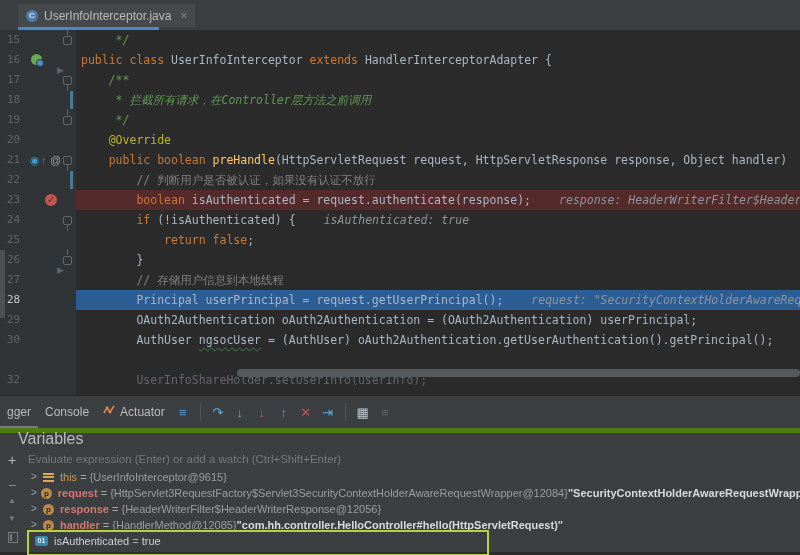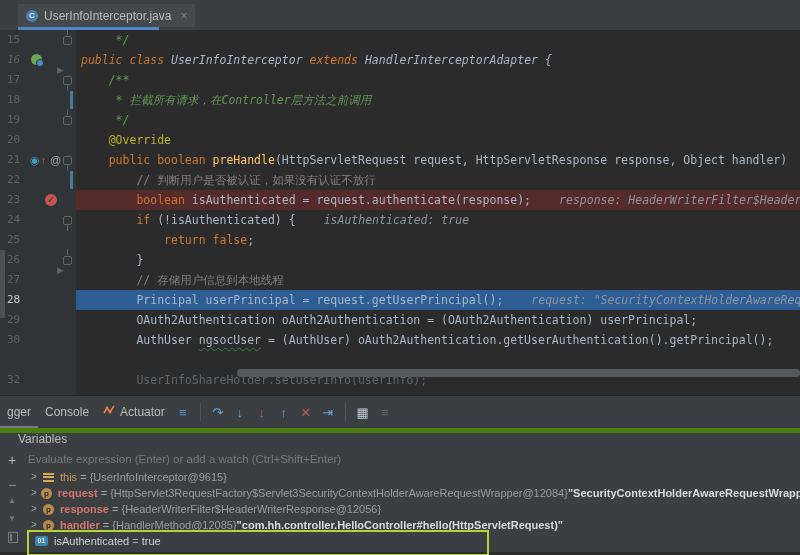--- a/index.html
+++ b/index.html
@@ -57,21 +57,21 @@
   
   .debug-panel{position:absolute;left:0;top:395px;width:800px;height:160px;background:#3c3f41;
     border-top:1px solid #282828;box-sizing:border-box;}
   .dbg-toolbar{position:absolute;left:0;top:0;right:0;height:32px;border-bottom:5px solid #4d7c0f;
     display:flex;align-items:center;}
   .dtab{padding:0 7px;height:31px;line-height:31px;color:#bbbbbb;font-size:12px;display:flex;
     align-items:center;gap:5px;}
   .dtab.sel{box-shadow:inset 0 -2px 0 #787b7d;}
   .dico{width:22px;text-align:center;font-size:13px;line-height:31px;}
   .dsep{width:1px;height:18px;background:#515456;margin:0 6px;}
-  .vars-label{position:absolute;left:18px;top:33px;height:20px;line-height:20px;color:#bbbbbb;font-size:12px;}
+  .vars-label{position:absolute;left:18px;top:33px;height:20px;line-height:20px;color:#bbbbbb;font-size:16px;}
   .rail{position:absolute;left:0;top:52px;width:24px;bottom:3px;}
   .rail span{position:absolute;left:0;width:24px;text-align:center;}
   .rail-plus{top:4px;color:#b4b6b8;font-size:14px;}
   .rail-minus{top:29px;color:#8a8d8f;font-size:14px;}
   .rail-up{top:48px;color:#787b7d;font-size:8px;}
   .rail-down{top:66px;color:#787b7d;font-size:8px;}
   .rail-panel{position:absolute;left:8px;top:84px;width:8px;height:9px;border:1px solid #787b7d;}
   .rail-panel::after{content:"";position:absolute;left:1px;top:1px;width:2px;height:7px;background:#787b7d;}
   .eval-row{position:absolute;left:28px;top:55px;right:0;height:16px;line-height:16px;
     color:#787878;font-size:11.5px;white-space:nowrap;overflow:hidden;}
@@ -115,21 +115,21 @@
 
   <div class="editor" id="editor">
     <div class="gutter-bg"></div>
     <div class="left-strip"></div>
     <div class="hscroll"></div>
   <div class="code-row" style="top: 0px;">
         <span class="lnum">15</span>
         <div class="fold end"></div>
         <span class="code-text"><span class="s-doc">     */</span></span>
       </div>
-      <div class="code-row" style="top: 20px; font-style: italic;">
+      <div class="code-row" style="top: 20px;">
         <span class="lnum">16</span>
         <span class="ic-spring"></span>
         <span class="code-text"><span class="s-kw">public class </span><span class="s-df">UserInfoInterceptor </span><span class="s-kw">extends </span><span class="s-df">HandlerInterceptorAdapter {</span></span>
       </div>
       <div class="code-row" style="top: 40px;">
         <span class="lnum">17</span>
         <div class="fold start"></div>
         <span class="garrow">▶</span>
         <span class="code-text"><span class="s-doc">    /**</span></span>
       </div>

